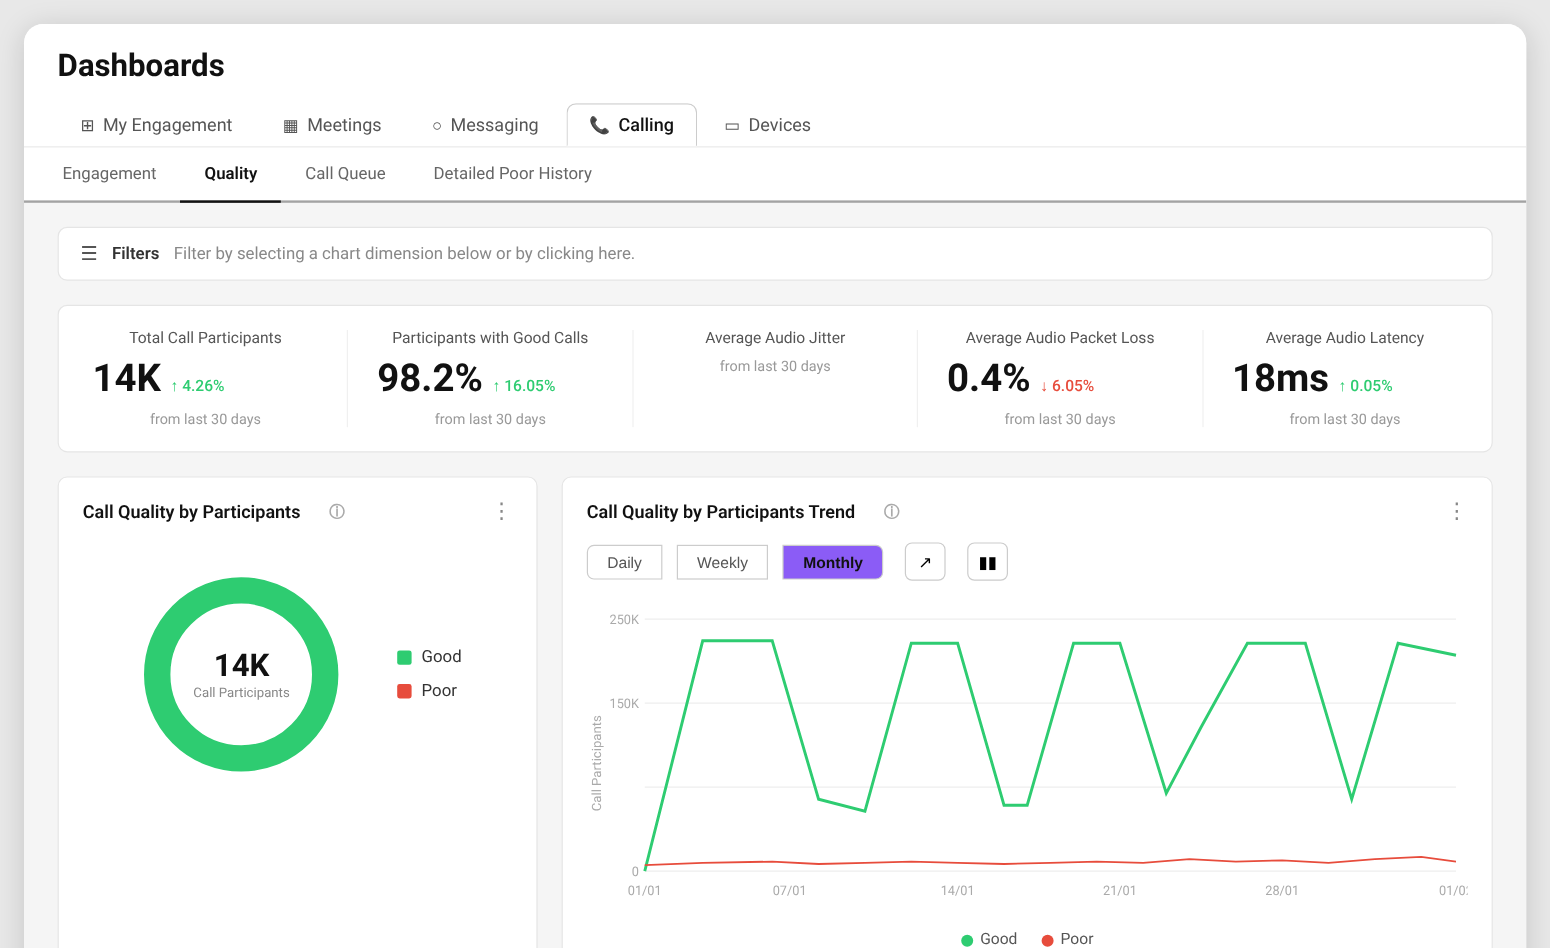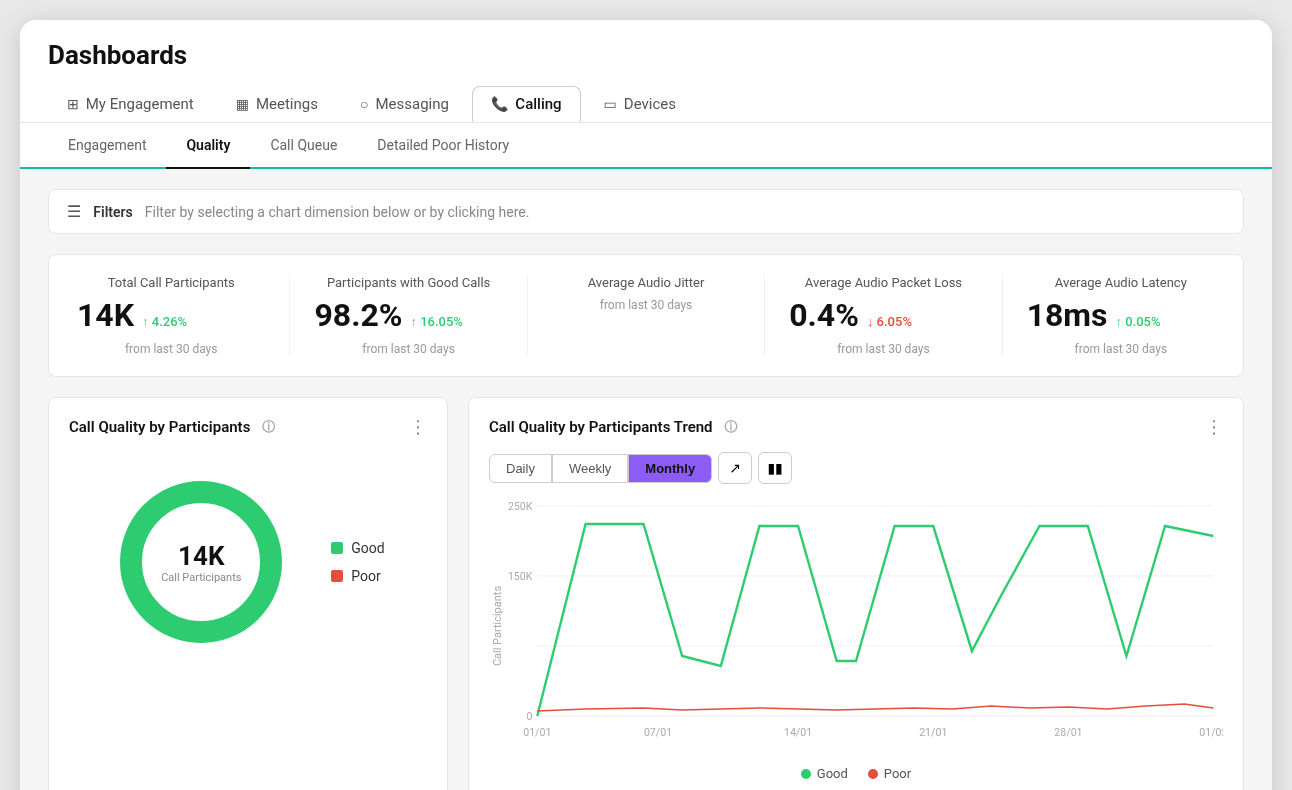--- a/index.html
+++ b/index.html
@@ -51,22 +51,22 @@
     .top-tab.active {
       border: 1px solid #ccc;
       border-bottom: 1px solid #fff;
       background: #fff;
       color: #111;
       font-weight: 500;
     }
     .tab-icon { font-size: 14px; }
     .sub-header {
       background: #fff;
-      padding: 0 28px;
-      border-bottom: 2px solid #14b8a6;
+      padding: 0 12px;
+      border-bottom: 2px solid #a3a3a3;
       display: flex;
       align-items: center;
     }
     .sub-tabs {
       display: flex;
       gap: 0;
       flex: 1;
     }
     .sub-tab {
       padding: 14px 20px;
@@ -175,21 +175,21 @@
       justify-content: space-between;
       align-items: center;
       margin-bottom: 16px;
     }
     .chart-title {
       font-size: 15px;
       font-weight: 600;
       color: #111;
       display: flex;
       align-items: center;
-      gap: 12px;
+      gap: 24px;
     }
     .chart-title .info-icon {
       font-size: 13px;
       color: #aaa;
       cursor: pointer;
     }
     .chart-more {
       font-size: 18px;
       color: #888;
       cursor: pointer;
@@ -236,23 +236,23 @@
       font-size: 14px;
       color: #333;
     }
     .legend-dot {
       width: 12px; height: 12px;
       border-radius: 2px;
       flex-shrink: 0;
     }
     .trend-controls {
       display: flex;
-      gap: 0;
-      align-items: center;
-      margin-bottom: 12px;
+      gap: 12px;
+      align-items: center;
+      margin-bottom: 22px;
     }
     .trend-btn {
       padding: 6px 16px;
       border: 1px solid #ccc;
       background: #fff;
       font-size: 13px;
       color: #555;
       cursor: pointer;
       border-radius: 0;
     }

